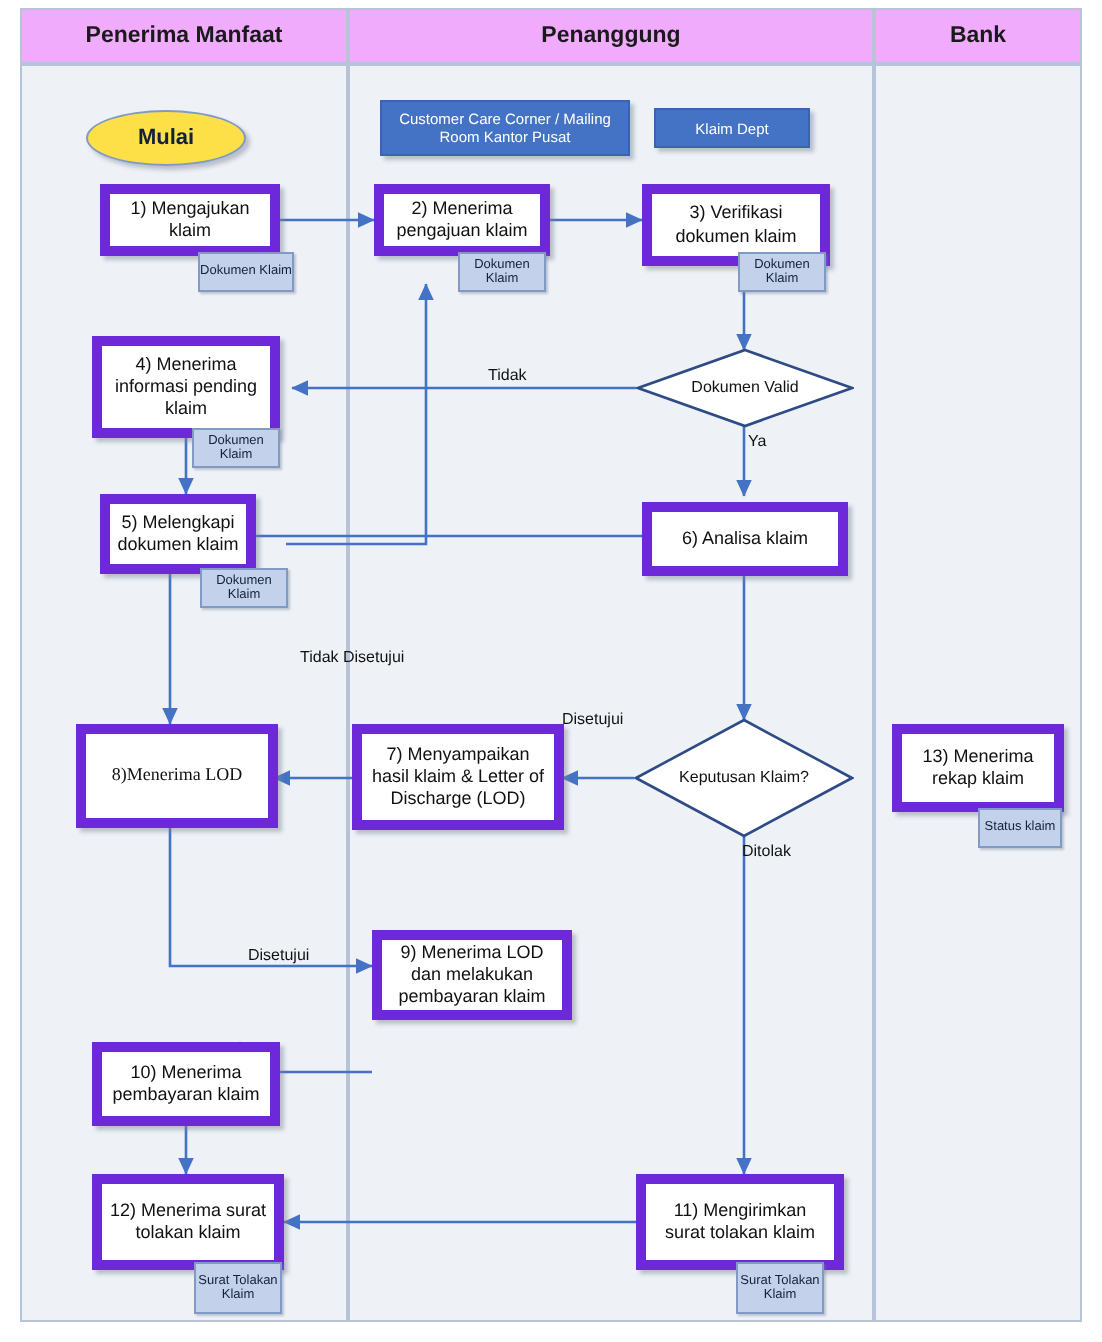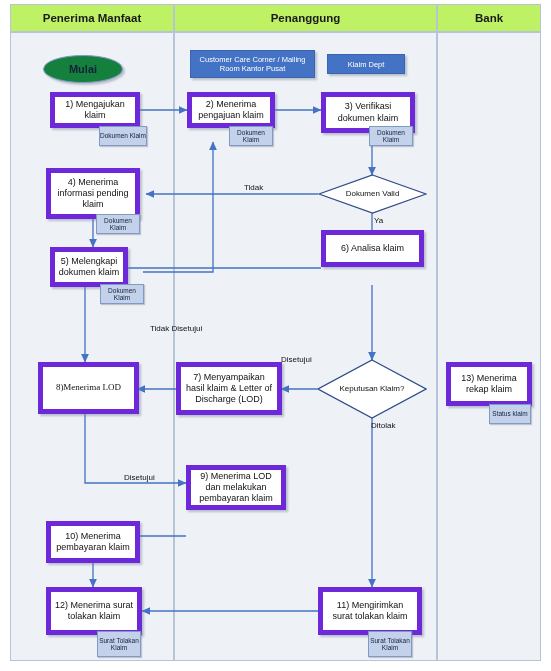--- a/index.html
+++ b/index.html
@@ -8,21 +8,21 @@
     background:#ffffff;
     font-family:"Liberation Sans", sans-serif;
     position:relative;
     overflow:hidden;
   }
   #canvas{position:absolute;left:0;top:0;width:551px;height:671px;}
   
   .lane-header{
     position:absolute;
     box-sizing:border-box;
-    background:#bef264;
+    background:#f0abfc;
     border:1px solid #b7c3d6;
     display:flex;align-items:center;justify-content:center;
     font-size:11.5px;font-weight:bold;color:#1a1a1a;
     text-align:center;
   }
   .lane-body{
     position:absolute;
     box-sizing:border-box;
     background:#eef1f6;
     border:1px solid #b7c3d6;
@@ -65,21 +65,21 @@
     text-align:center;
     font-size:7.5px;
     line-height:1.2;
     padding:2px 3px;
     box-shadow:2px 2px 2px rgba(120,130,150,.45);
   }
   
   .oval{
     position:absolute;
     box-sizing:border-box;
-    background:#15803d;
+    background:#fde047;
     border:1px solid #7f9ac4;
     border-radius:50%/50%;
     display:flex;align-items:center;justify-content:center;
     font-size:11px;font-weight:bold;color:#11223a;
     box-shadow:2px 2px 2px rgba(120,130,150,.45);
   }
   
   .diamond-wrap{position:absolute;}
   .diamond{
     position:absolute;left:0;top:0;width:100%;height:100%;
@@ -182,21 +182,21 @@
   </div>
 
   <div class="node" style="left:46px;top:168px;width:94px;height:51px;">
     <span>4) Menerima informasi pending klaim</span>
   </div>
 
   <div class="node" style="left:50px;top:247px;width:78px;height:40px;">
     <span>5) Melengkapi dokumen klaim</span>
   </div>
 
-  <div class="node" style="left:321px;top:230px;width:103px;height:37px;">
+  <div class="node" style="left:321px;top:251px;width:103px;height:37px;">
     <span>6) Analisa klaim</span>
   </div>
 
   <div class="node" style="left:176px;top:362px;width:106px;height:53px;">
     <span>7) Menyampaikan hasil klaim &amp; Letter of Discharge (LOD)</span>
   </div>
 
   <div class="node" style="left:38px;top:362px;width:101px;height:52px;font-family:Liberation Serif, serif;">
     <span>8)Menerima LOD</span>
   </div>

